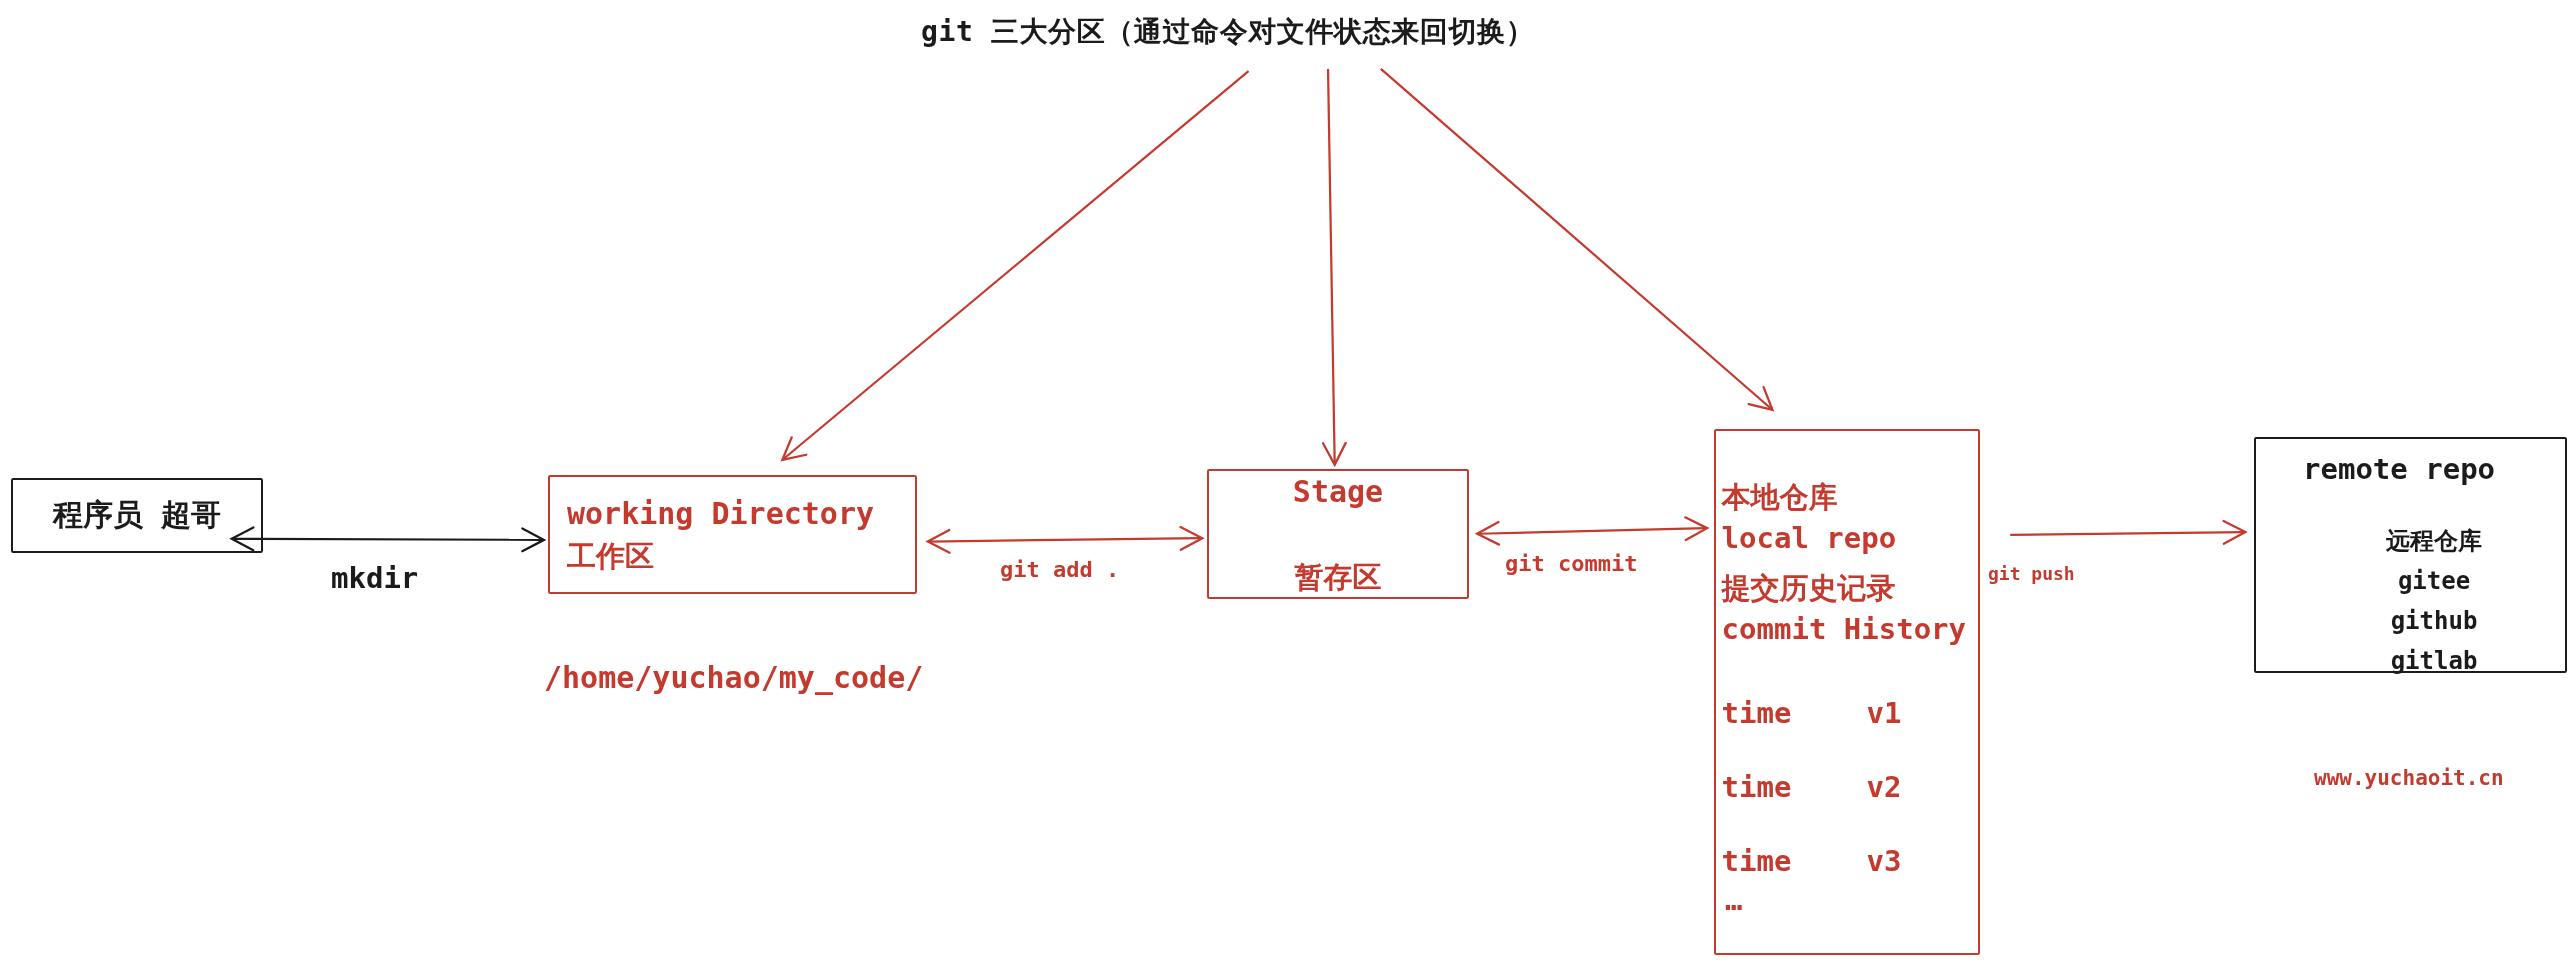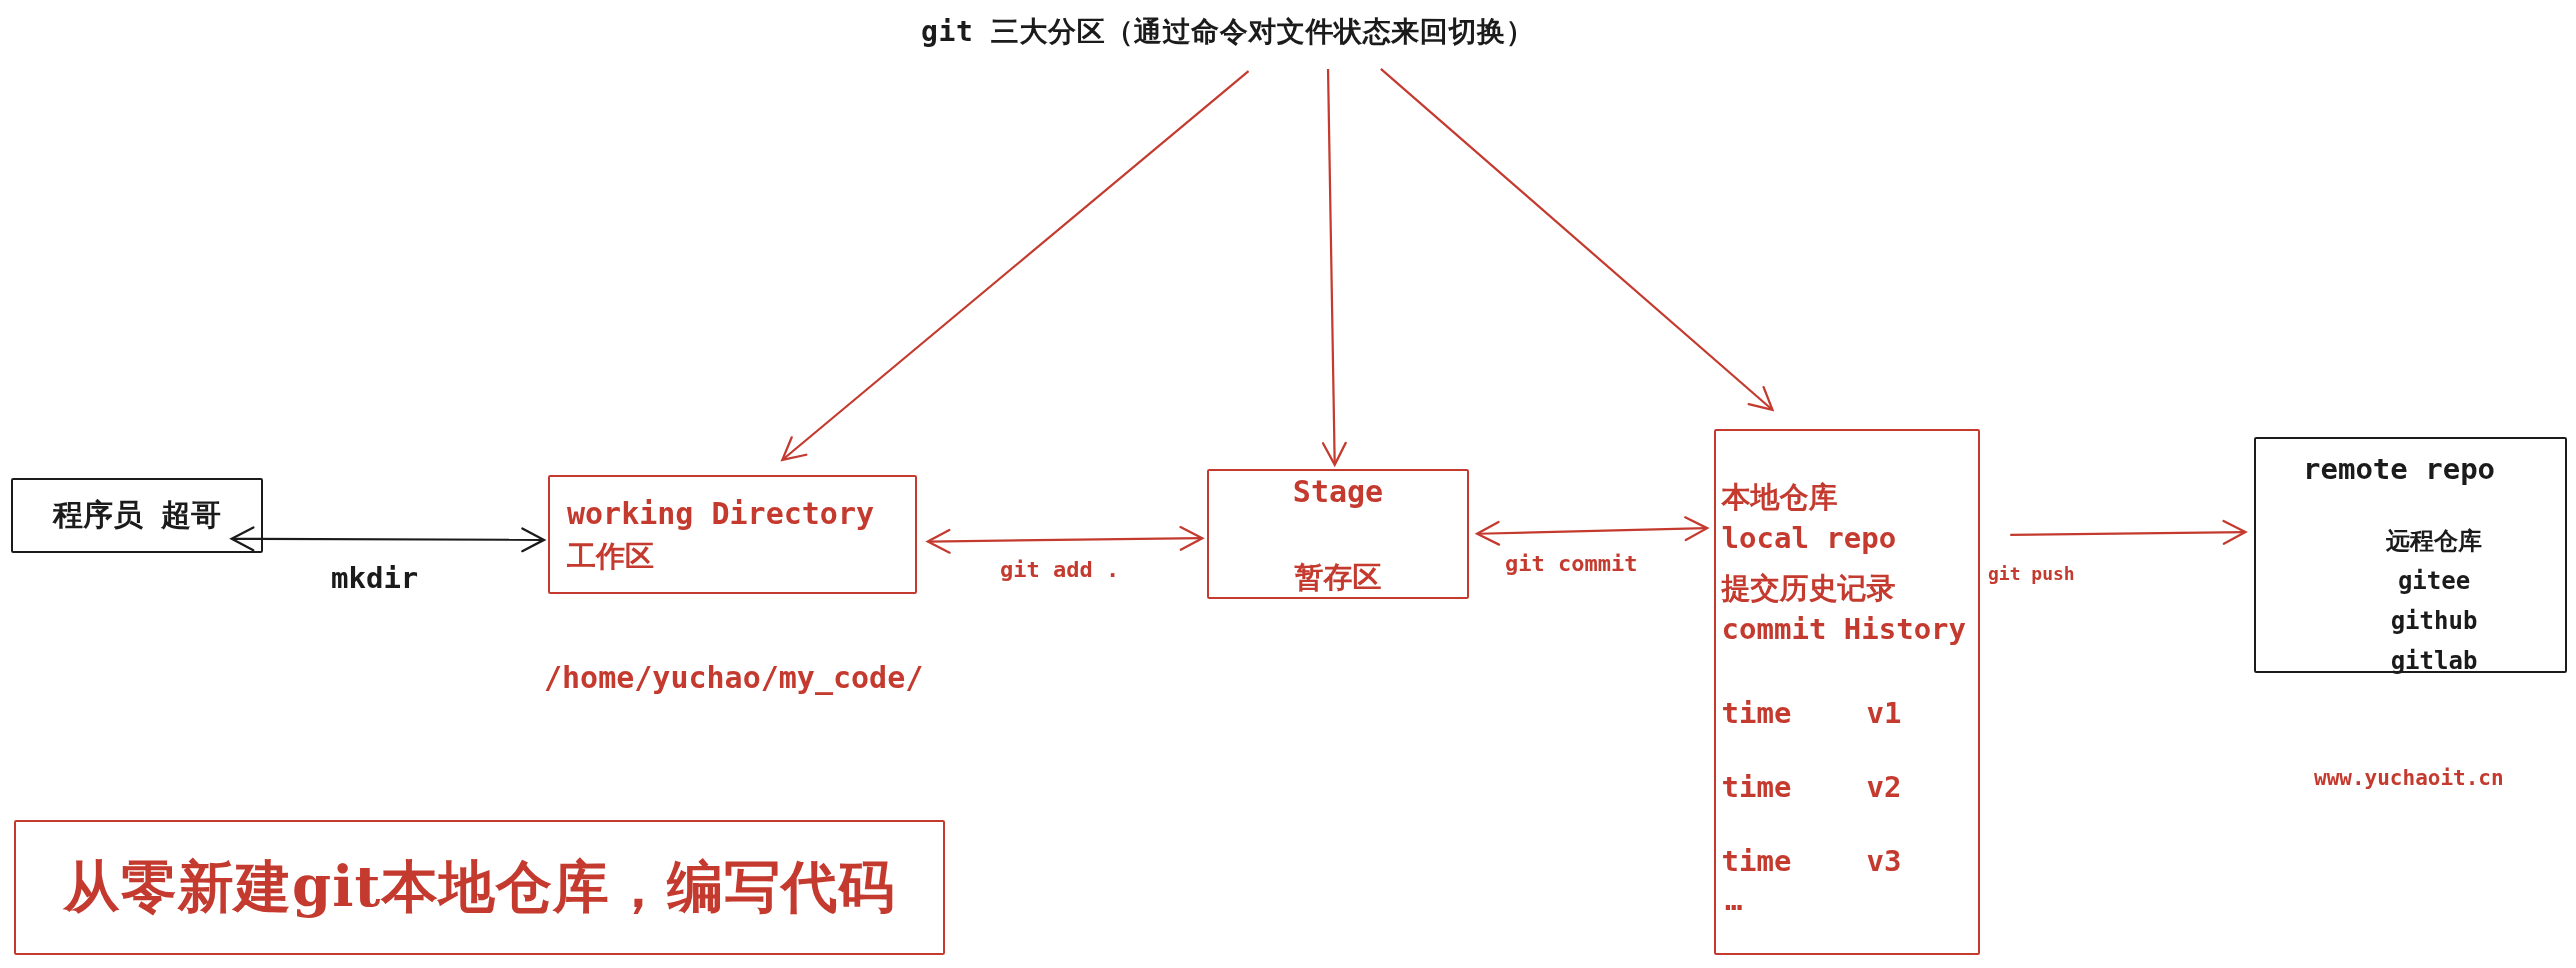--- a/index.html
+++ b/index.html
@@ -162,18 +162,15 @@
   <div class="box black-border remote">
     <div class="rtitle">remote repo</div>
     <div class="rline first">远程仓库</div>
     <div class="rline">gitee</div>
     <div class="rline">github</div>
     <div class="rline">gitlab</div>
   </div>
 
   <div class="watermark">www.yuchaoit.cn</div>
 
-  <div class="box red-border bottom-note">
-    <span>从零新建git本地仓库，编写代码</span>
-  </div>
 
 </div>
 
 
 </body></html>

